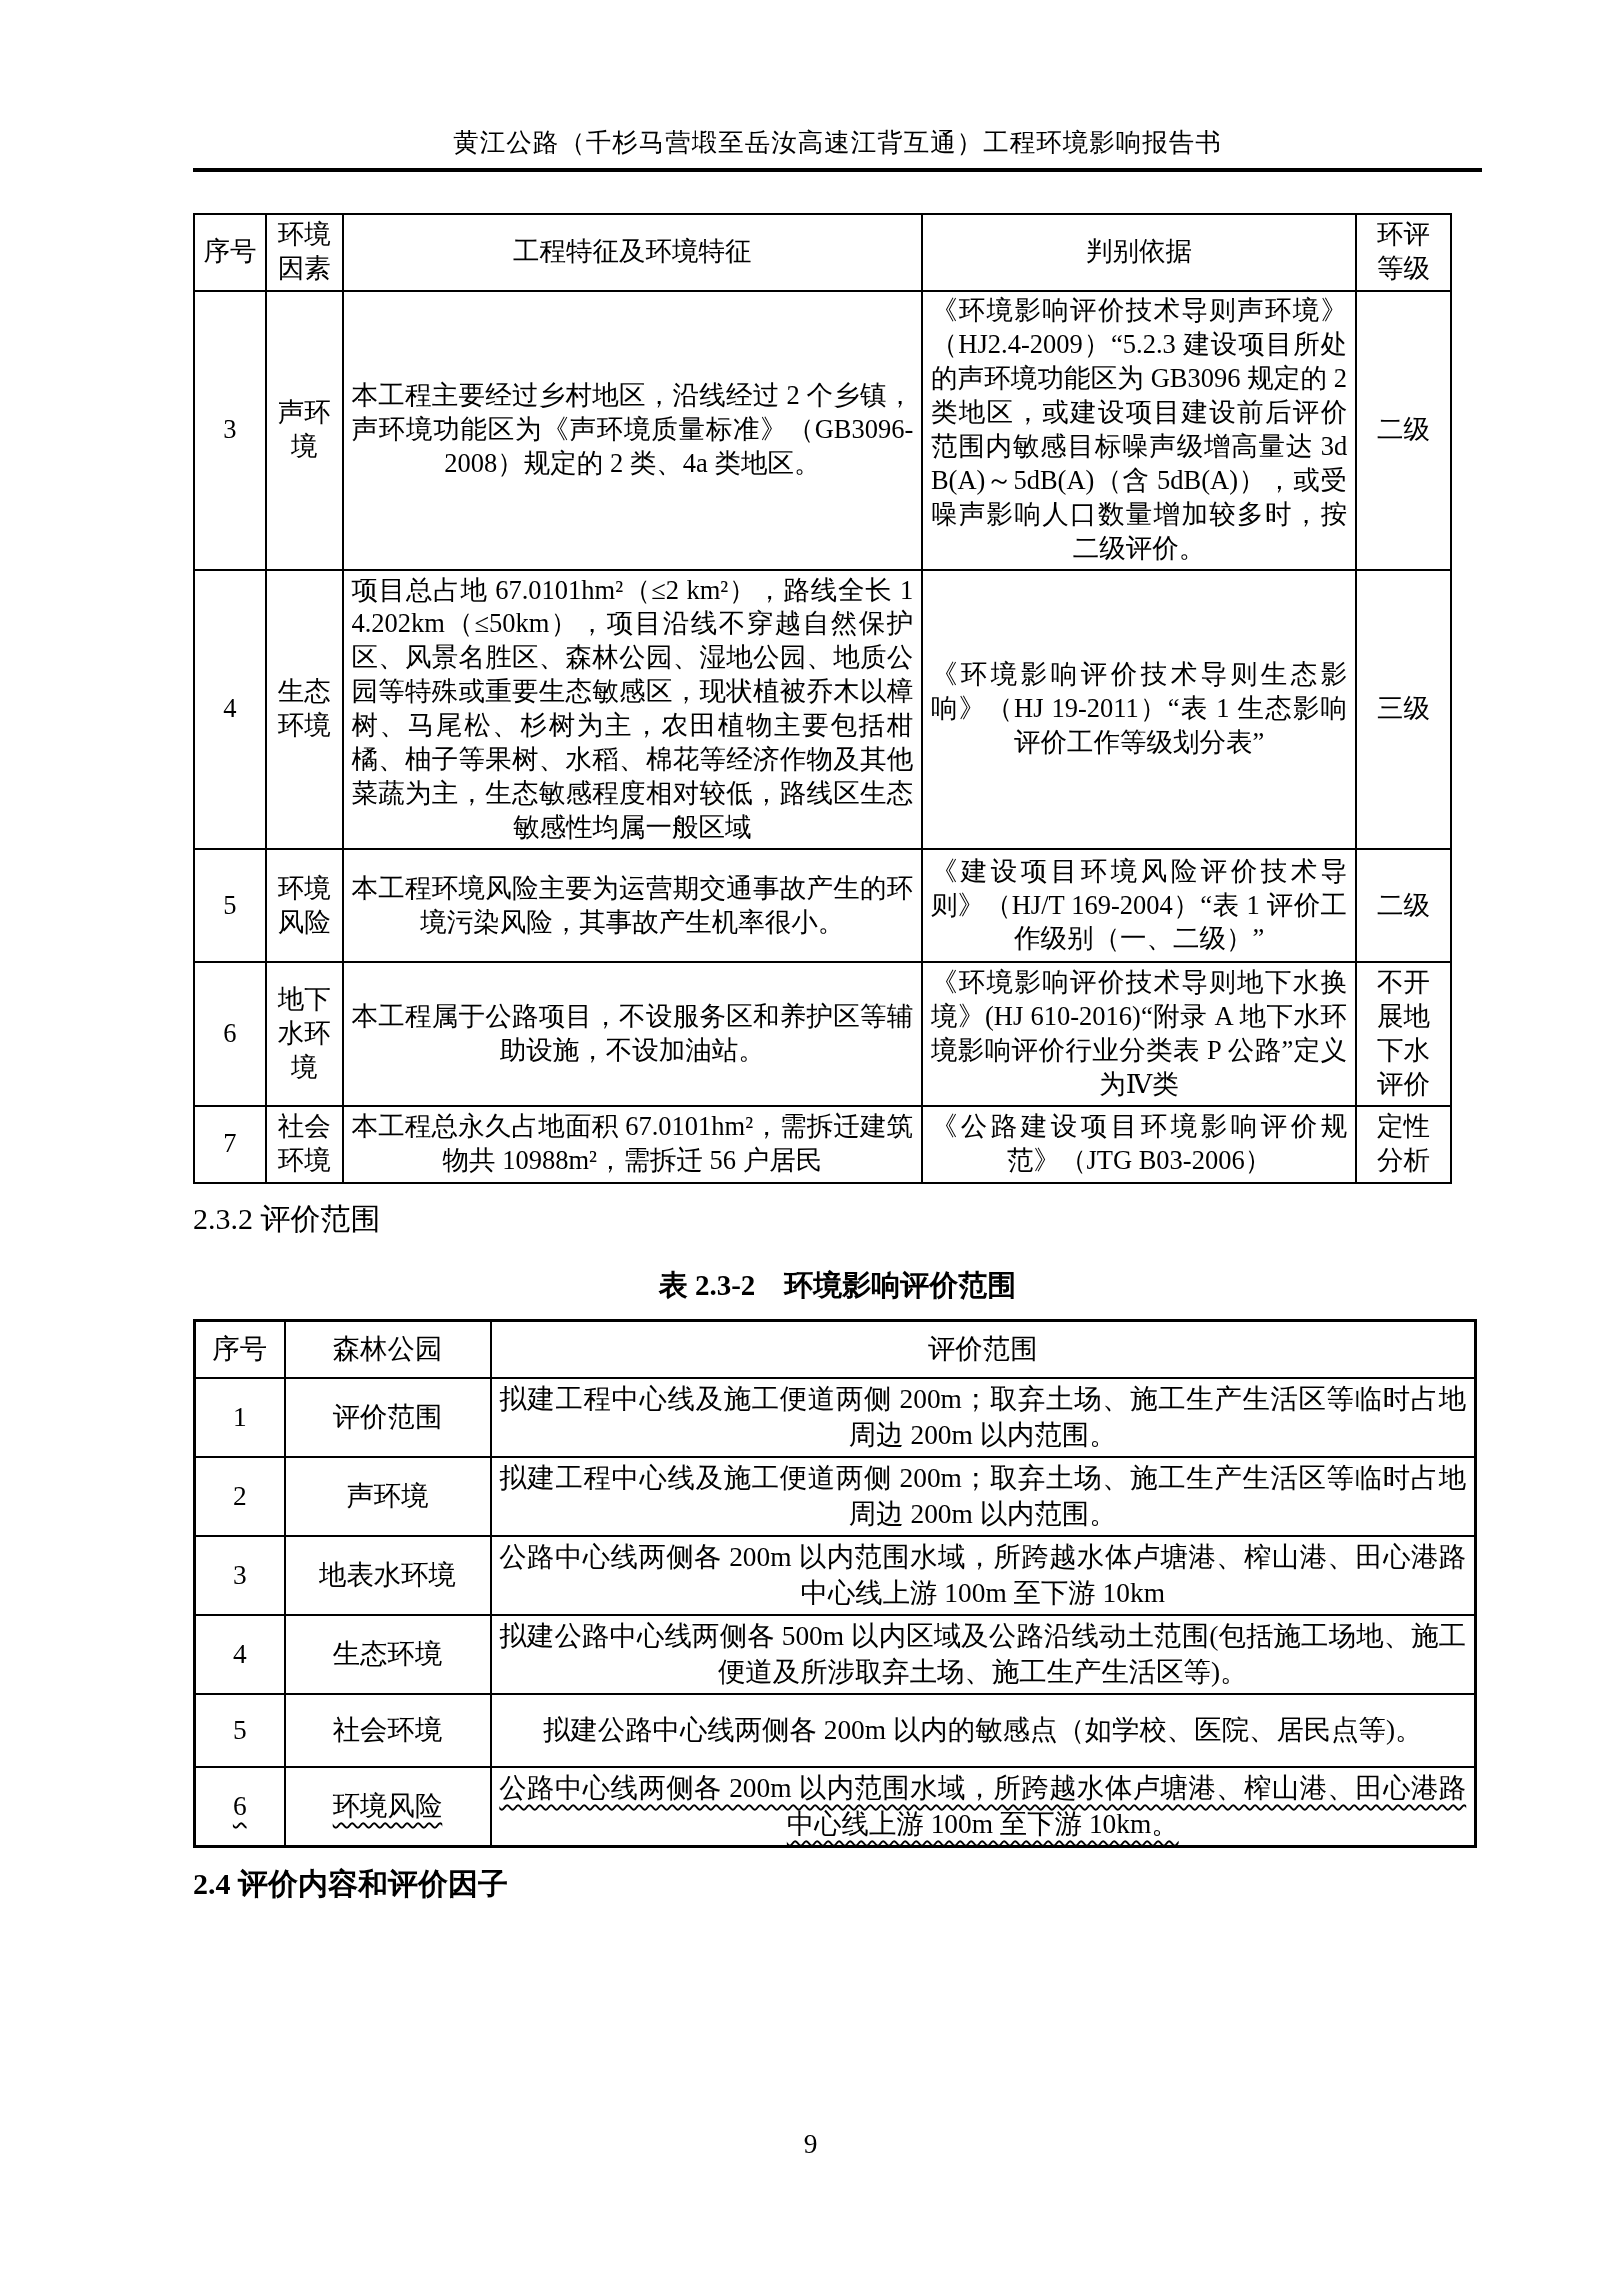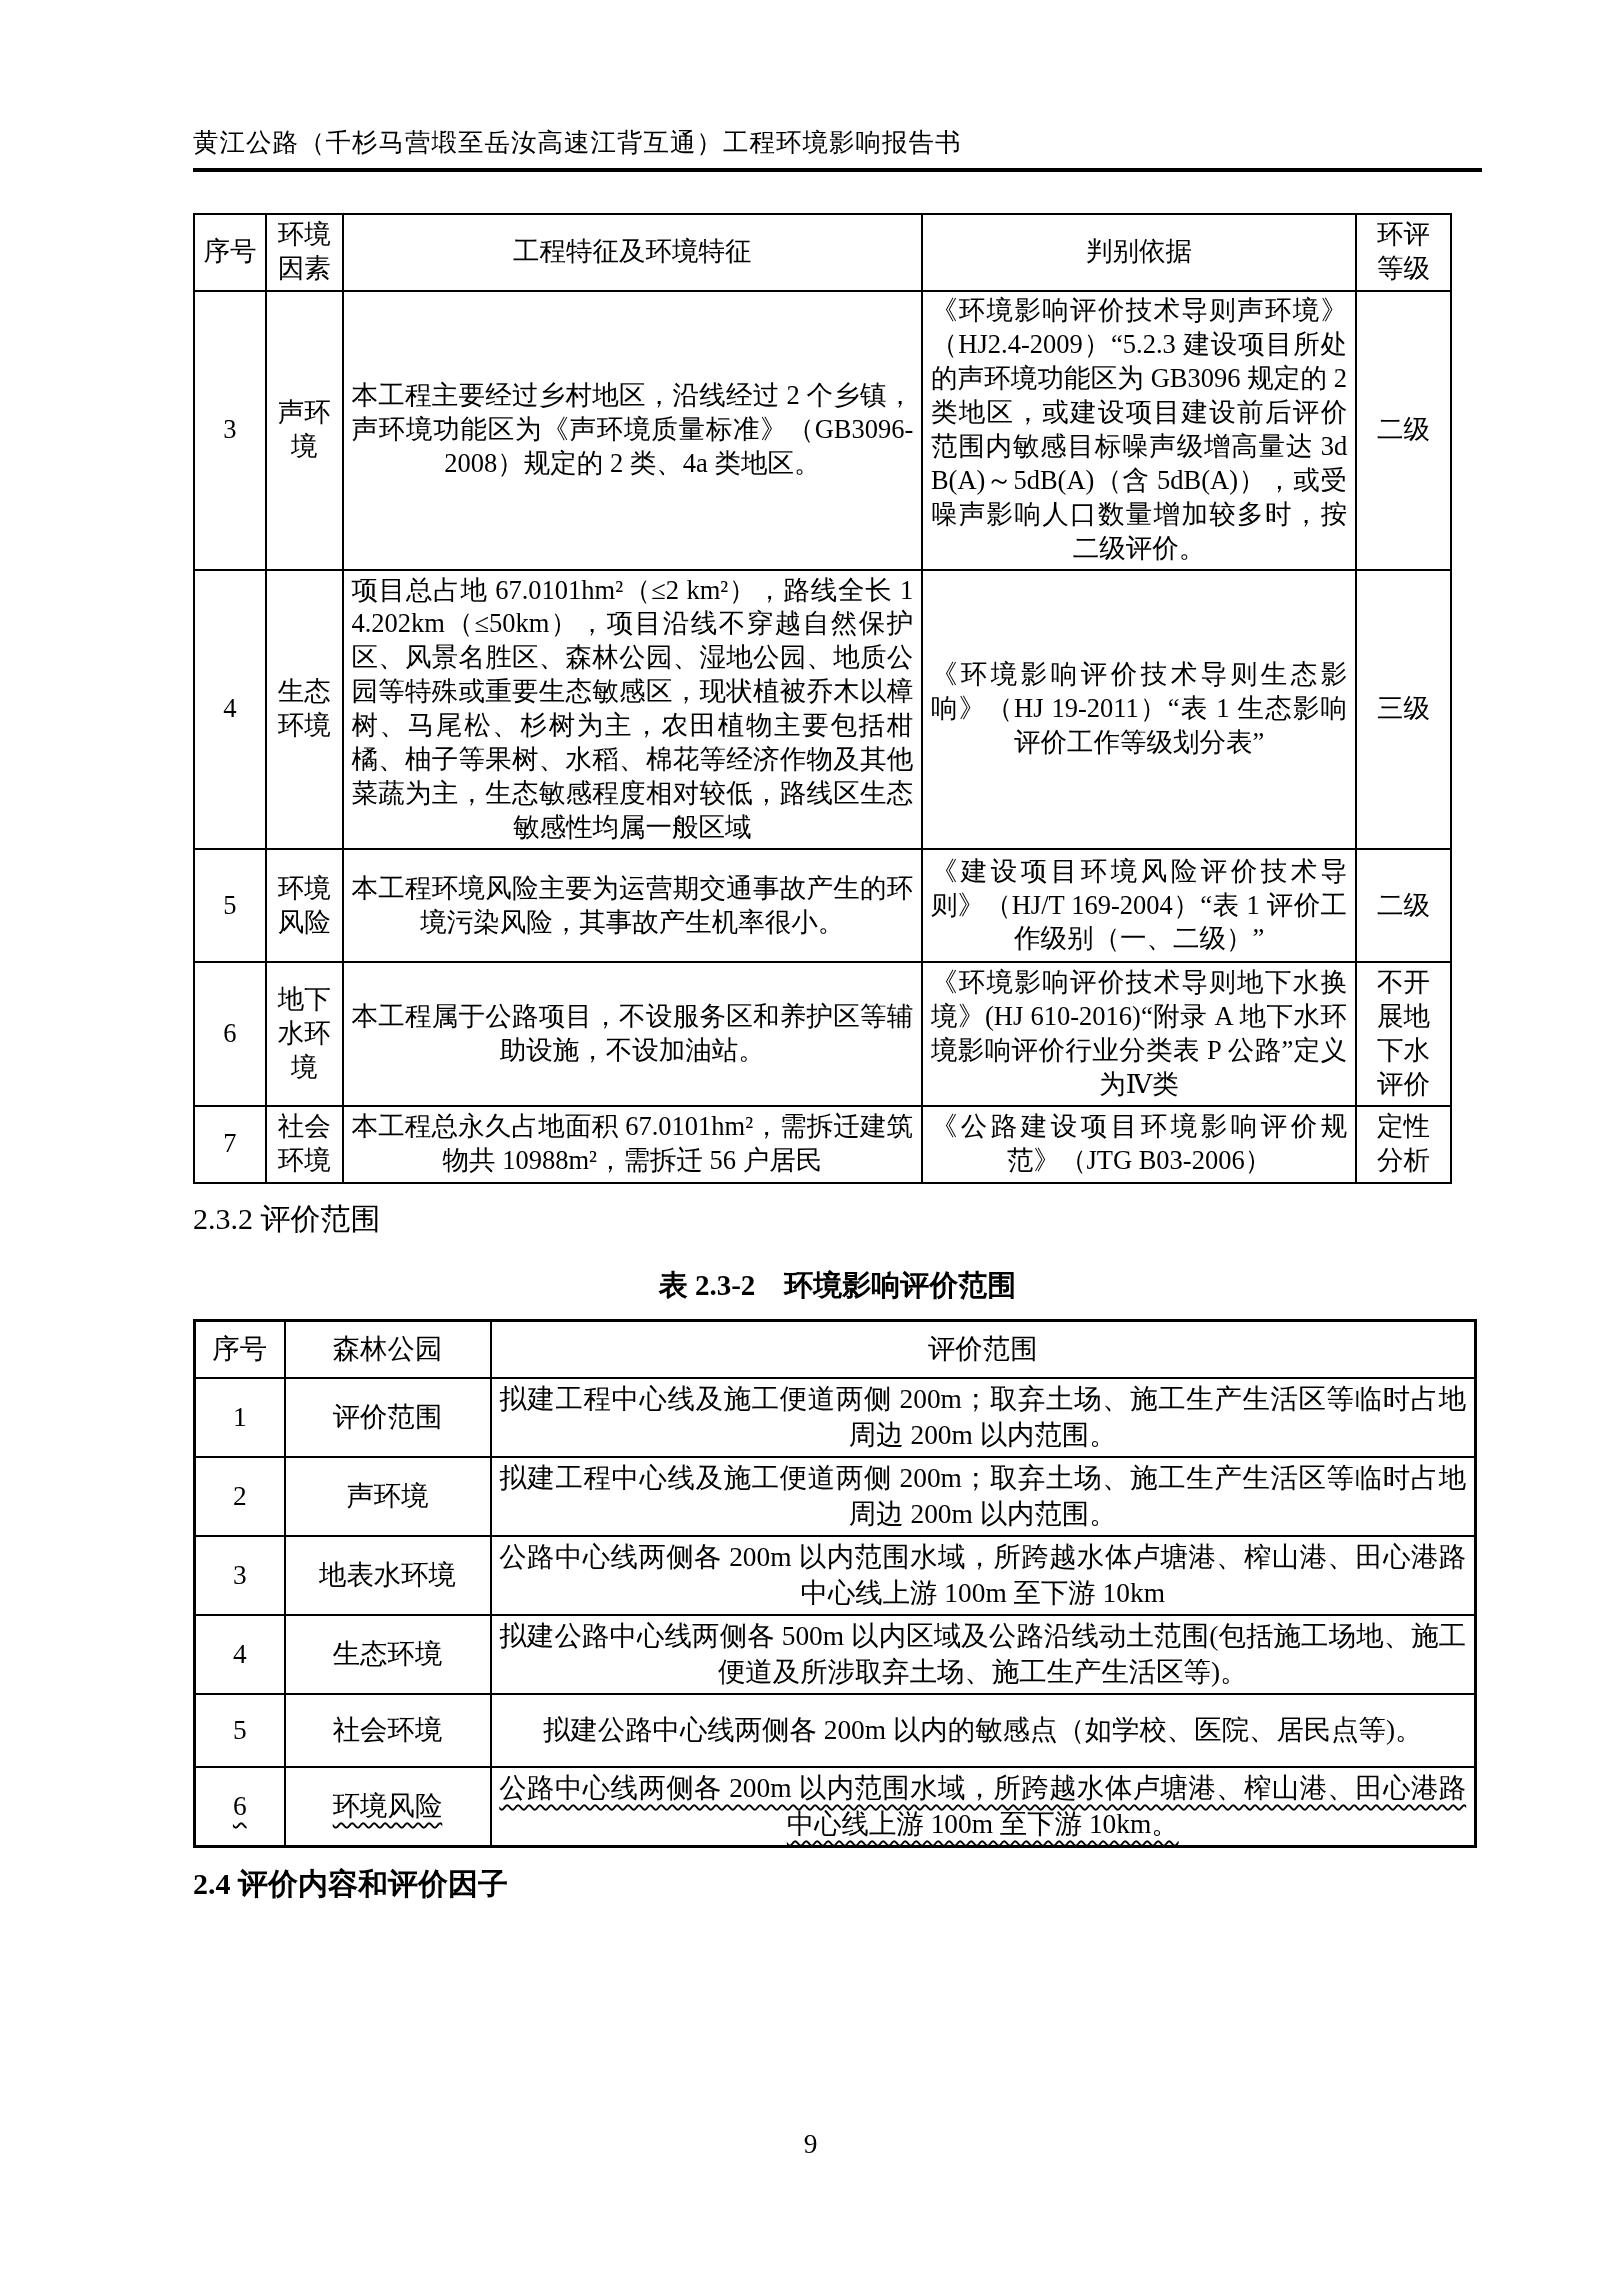--- a/index.html
+++ b/index.html
@@ -17,21 +17,21 @@
   }
   .content {
     position: absolute;
     left: 193px;
     top: 0;
     width: 1289px;
   }
   
   .doc-header {
     margin-top: 125px;
-    text-align: left;
+    text-align: center;
     font-size: 25.5px;
     letter-spacing: 1px;
     padding-bottom: 7.8px;
     border-bottom: 4.9px solid #000;
   }
   
   table {
     border-collapse: collapse;
     table-layout: fixed;
     padding-left: 32px;

